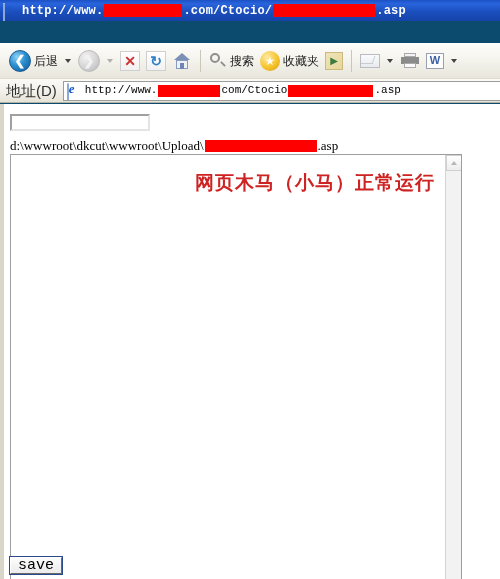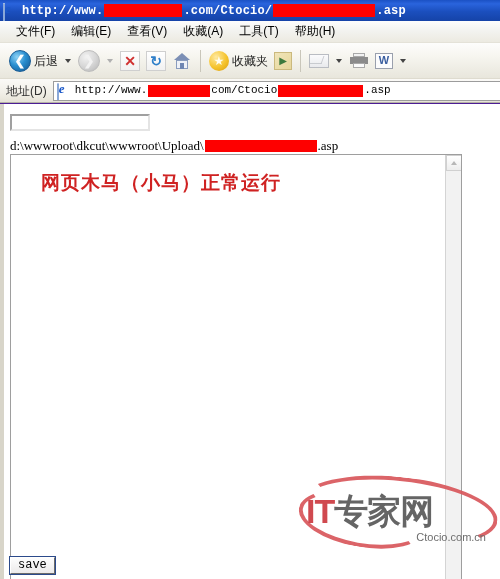--- a/index.html
+++ b/index.html
@@ -12,21 +12,21 @@
     height: 579px;
     overflow: hidden;
     font-family: "Liberation Sans", sans-serif;
     -webkit-font-smoothing: none;
   }
 
   #app {
     position: relative;
     width: 500px;
     height: 449px;
-    background: #4c1d95;
+    background: #0c4a6e;
   }
 
   
   .titlebar {
     position: absolute;
     left: 0; top: 0;
     width: 500px;
     height: 21px;
     background: linear-gradient(to bottom, #1b51c4 0%, #2a64dd 18%, #1b4fbe 55%, #1543a8 100%);
     display: flex;
@@ -326,21 +326,21 @@
     width: 500px;
     height: 24px;
     background: linear-gradient(to bottom, #fbfaf7 0%, #f1efe7 60%, #e6e3d7 100%);
     display: flex;
     align-items: center;
     box-sizing: border-box;
     padding-left: 6px;
     border-bottom: 1px solid #b5b2a6;
   }
   .addr-label {
-    font-size: 12px;
+    font-size: 15px;
     color: #303030;
     white-space: nowrap;
     margin-right: 6px;
     line-height: 14px;
   }
   .addr-field {
     flex: 1 1 auto;
     height: 20px;
     background: #ffffff;
     border: 1px solid #9c9c9c;
@@ -434,20 +434,21 @@
     box-sizing: border-box;
   }
   .trojan-text {
     font-family: "Liberation Serif", serif;
     font-size: 19px;
     font-weight: bold;
     color: #cf2222;
     letter-spacing: 1px;
     white-space: nowrap;
     line-height: 24px;
+    text-align: right;
   }
 
   .editor-scroll {
     position: absolute;
     right: 0; top: 0;
     width: 16px;
     height: 100%;
     background: #f2f2f2;
     border-left: 1px solid #d4d4d4;
     box-sizing: border-box;
@@ -470,21 +471,21 @@
     position: absolute;
     left: 10px; top: 557px;
     min-width: 40px;
     height: 17px;
     background: linear-gradient(to bottom, #fdfdfd, #eceaea);
     border: 1px solid;
     border-color: #ffffff #6a6a6a #6a6a6a #ffffff;
     outline: 1px solid #2b4a8b;
     box-sizing: border-box;
     font-family: "Liberation Mono", monospace;
-    font-size: 12px;
+    font-size: 15px;
     color: #000000;
     padding: 0 7px;
     line-height: 15px;
     cursor: default;
   }
 
   
   .watermark {
     position: absolute;
     right: 6px;
@@ -552,28 +553,20 @@
     </span>
     <span class="titlebar-text">
       <span>http://www.</span>
       <span class="redact redact-title-a"></span>
       <span>.com/Ctocio/</span>
       <span class="redact redact-title-b"></span>
       <span>.asp</span>
     </span>
   </div>
 
-  <div class="menubar">
-    <div class="menu-item">文件(F)</div>
-    <div class="menu-item">编辑(E)</div>
-    <div class="menu-item">查看(V)</div>
-    <div class="menu-item">收藏(A)</div>
-    <div class="menu-item">工具(T)</div>
-    <div class="menu-item">帮助(H)</div>
-  </div>
 
   <div class="toolbar">
 
     <div class="tb-btn">
       <span class="circ circ-back">
         <span class="arrow-w">❮</span>
       </span>
       <span class="tb-label">后退</span>
     </div>
     <span class="tb-caret"></span>
@@ -600,20 +593,24 @@
     <div class="tb-btn">
       <span class="home-icon">
         <span class="home-roof"></span>
           <span class="home-body"></span>
           <span class="home-door"></span>
       </span>
     </div>
 
     <span class="tb-sep"></span>
 
+    <div class="tb-btn">
+      <span class="search-icon"></span>
+      <span class="tb-label">搜索</span>
+    </div>
 
     <div class="tb-btn">
       <span class="star-icon">
           <span>★</span>
         </span>
       <span class="tb-label">收藏夹</span>
     </div>
 
     <div class="tb-btn">
       <span class="media-icon">
@@ -676,25 +673,19 @@
           <div class="trojan-text">网页木马（小马）正常运行</div>
         </div>
         <div class="editor-scroll">
           <div class="sb-btn">
             <span class="sb-up"></span>
           </div>
 
         </div>
       </div>
 
-      <div class="watermark">
-        <span class="wm-swoosh"></span>
-        <span class="wm-swoosh2"></span>
-        <div class="wm-main"><span class="wm-it">IT</span><span>专家网</span></div>
-        <div class="wm-sub">Ctocio.com.cn</div>
-      </div>
 
     </div>
   </div>
 
   <button class="save-btn">save</button>
 
 </div>
 
 </body></html>

